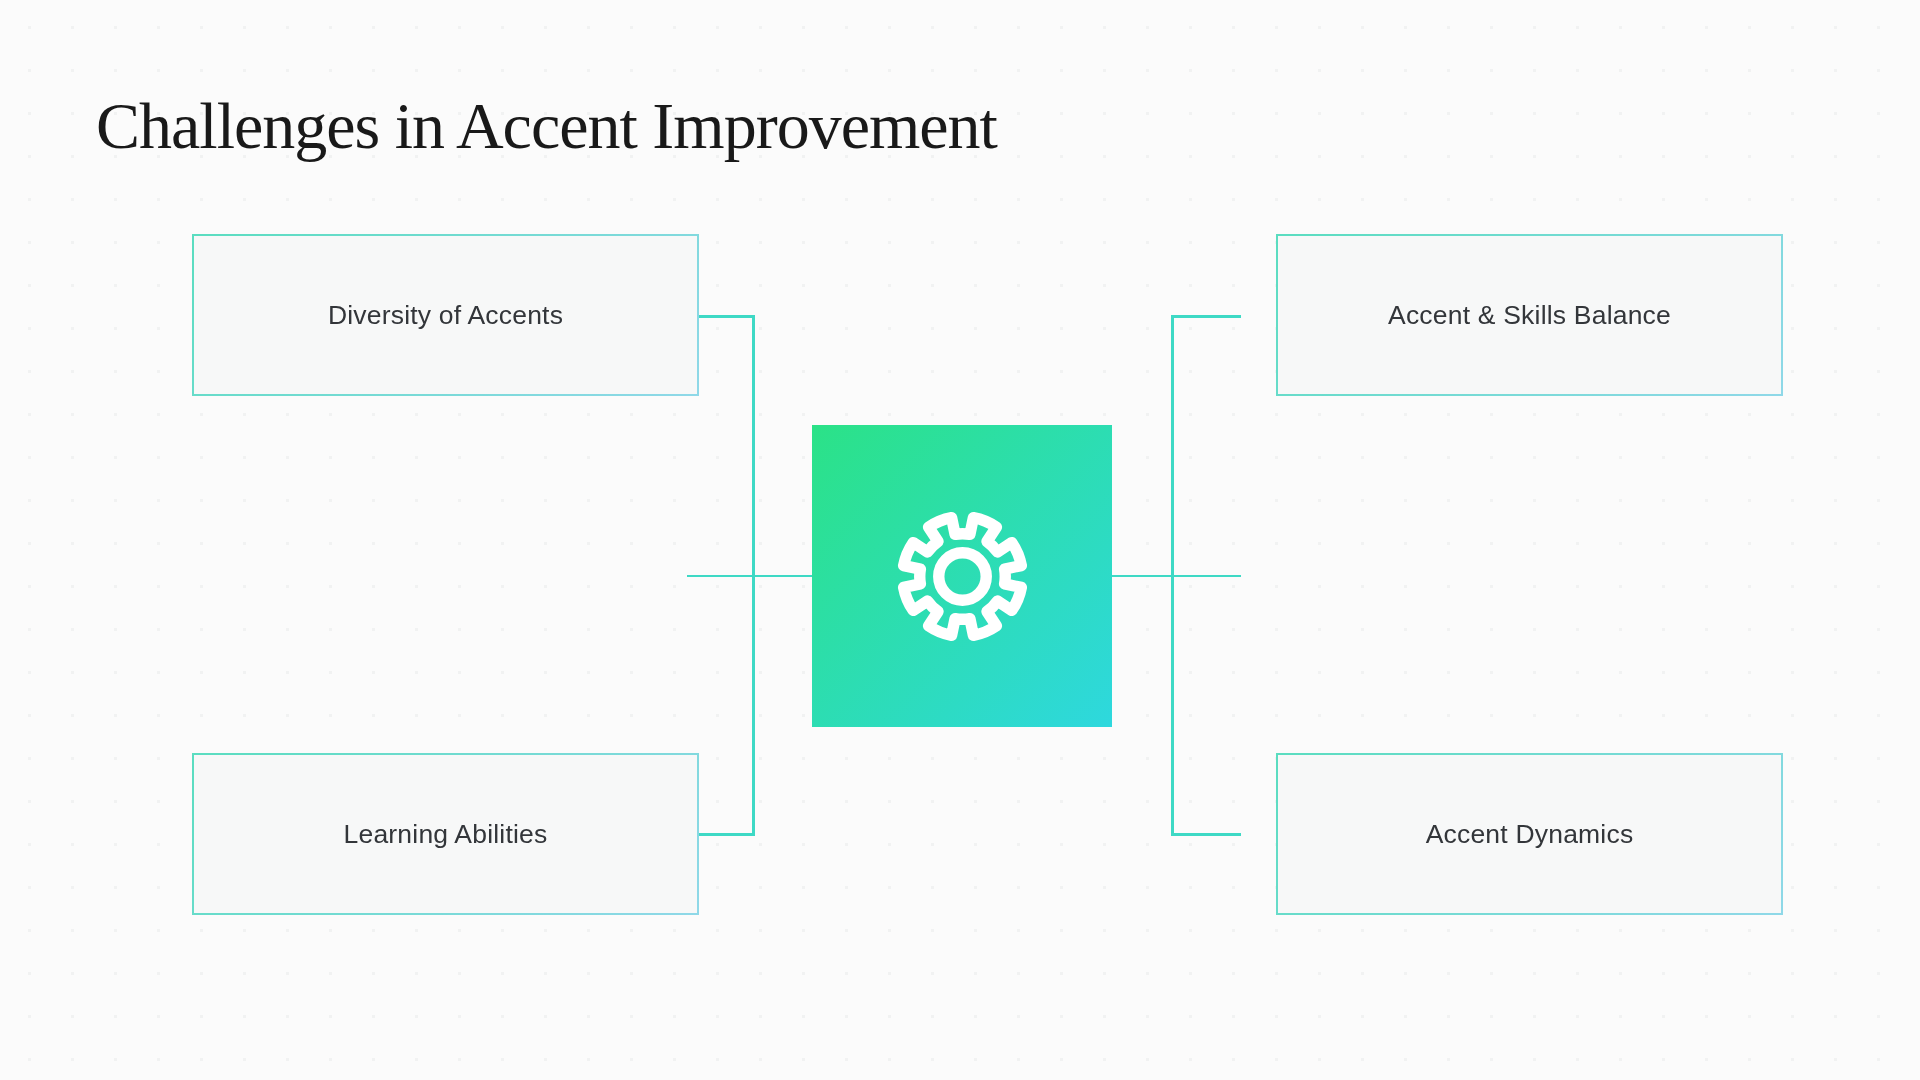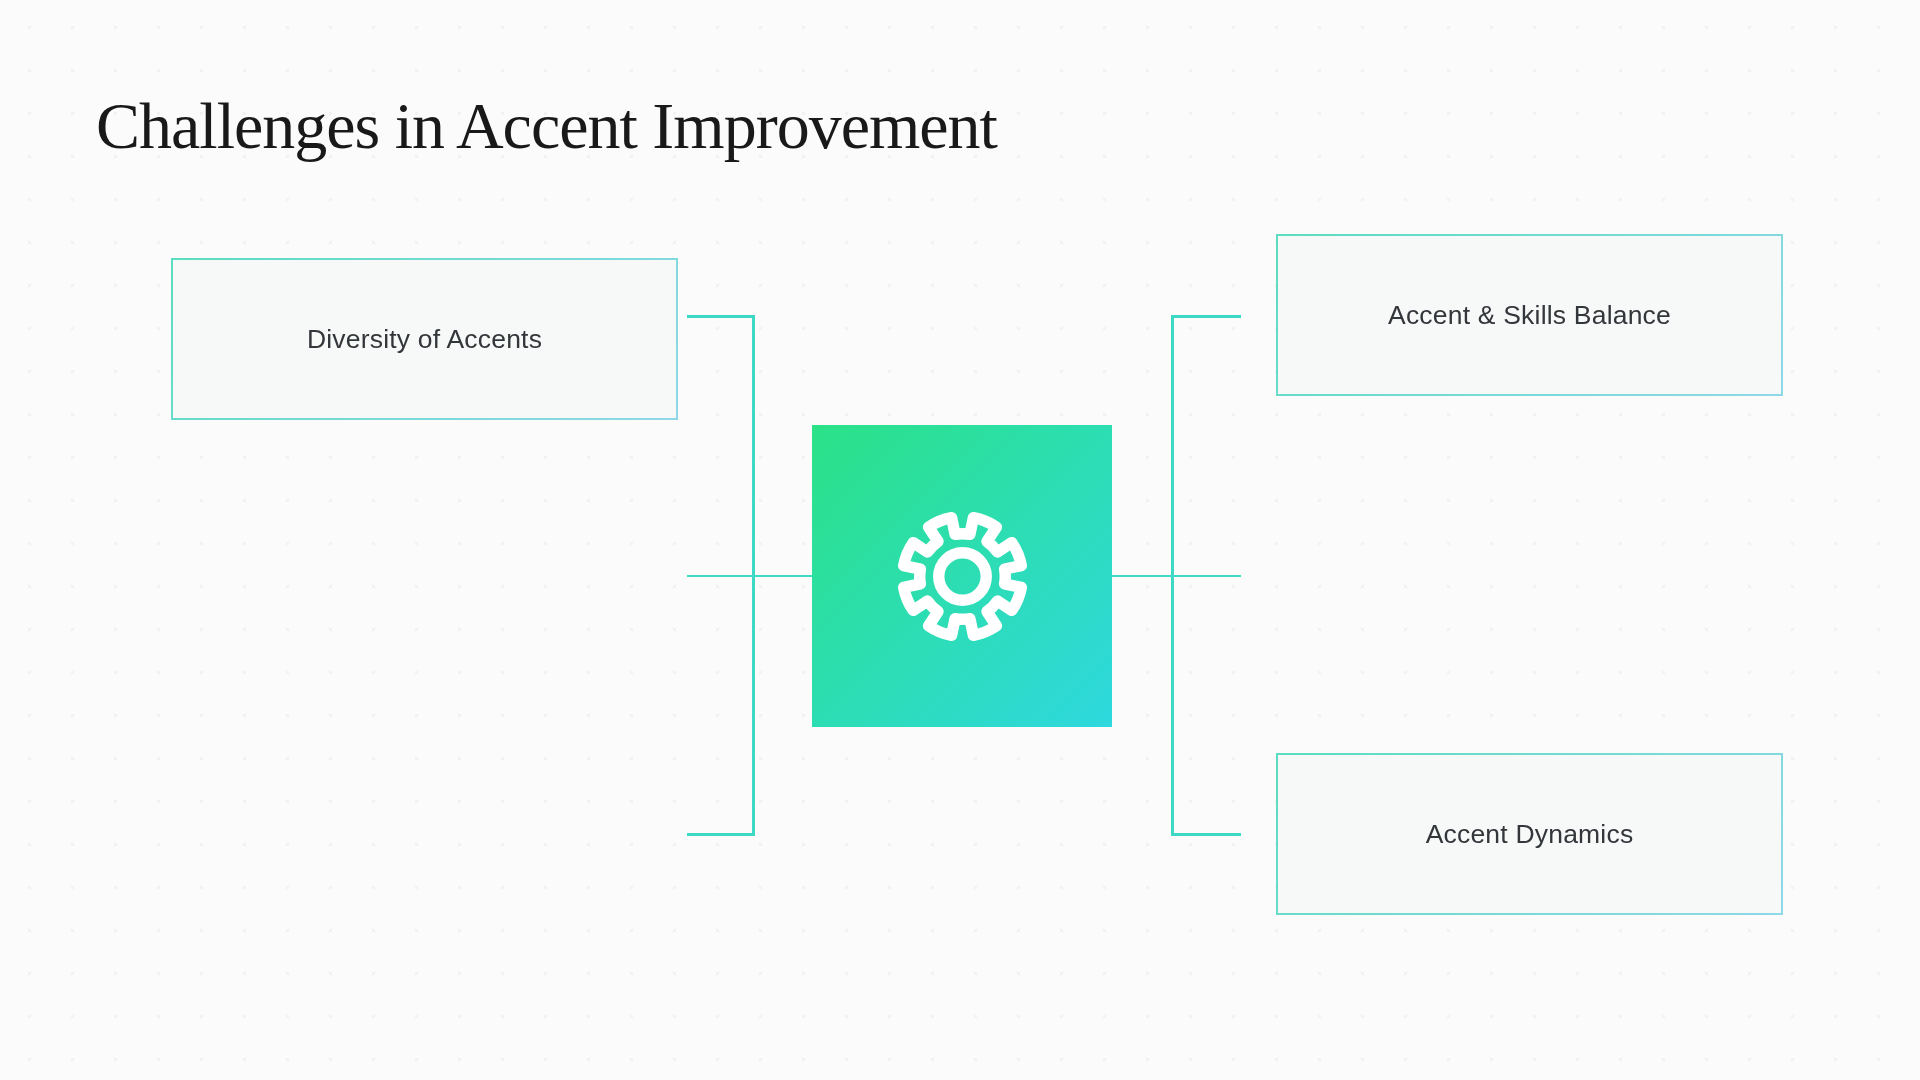--- a/index.html
+++ b/index.html
@@ -55,21 +55,21 @@
     background: var(--box-fill);
     border: 2px solid;
     border-image: linear-gradient(135deg, var(--border-a), var(--border-b)) 1;
     display: flex;
     align-items: center;
     justify-content: center;
     font-size: 26.5px;
     color: var(--text-node);
     letter-spacing: 0.2px;
   }
-  .col-left  { left: 171px; margin-top: 24px; }
+  .col-left  { left: 192px; }
   .col-right { left: 1276px; }
   .row-1 { top: 234px; }
   .row-2 { top: 494px; }
   .row-3 { top: 753px; }
   .center-square {
     position: absolute;
     left: 812px;
     top: 425px;
     width: 300px;
     height: 302px;
@@ -92,20 +92,23 @@
   <div class="conn h" id="conn-left-h2"></div>
   <div class="conn h" id="conn-left-h3"></div>
   <div class="conn v" id="conn-right-v"></div>
   <div class="conn h" id="conn-right-h1"></div>
   <div class="conn h" id="conn-right-h2"></div>
   <div class="conn h" id="conn-right-h3"></div>
 
   <div class="node col-left row-1">
     <span>Diversity of Accents</span>
   </div>
+  <div class="node col-left row-3">
+    <span>Learning Abilities</span>
+  </div>
 
   <div class="node col-right row-1">
     <span>Accent &amp; Skills Balance</span>
   </div>
   <div class="node col-right row-3">
     <span>Accent Dynamics</span>
   </div>
 
   <div class="center-square">
     <svg width="133" height="133" viewBox="0 0 140 140" fill="none" stroke="#ffffff" stroke-width="12" stroke-linejoin="round" stroke-linecap="round">

